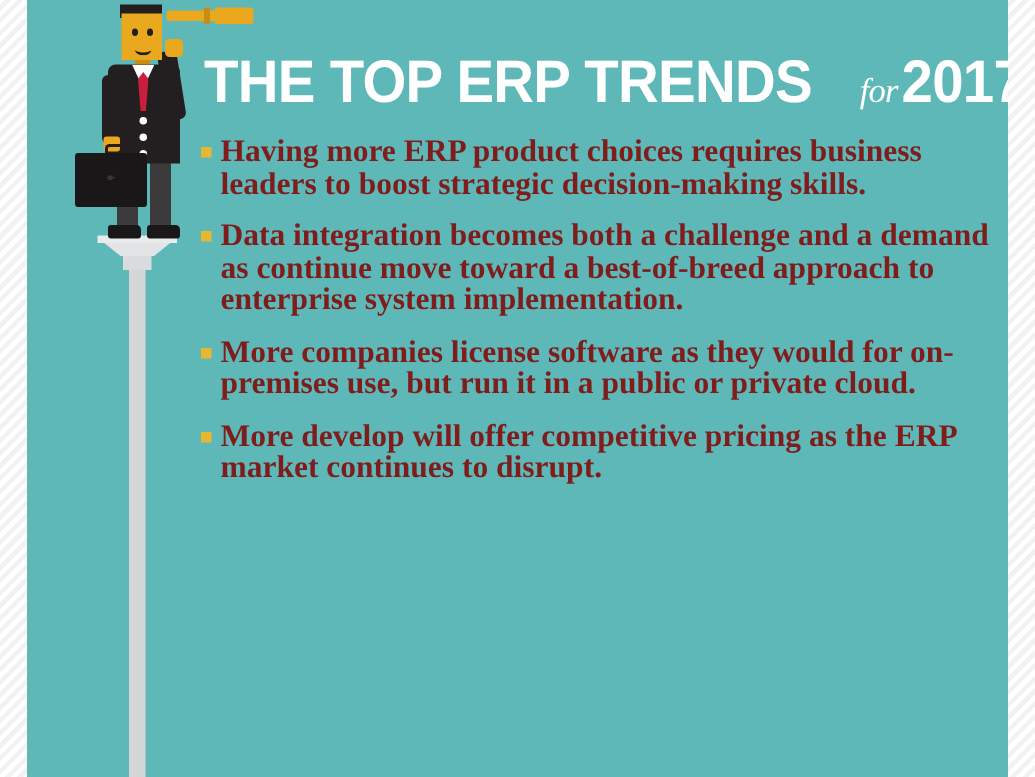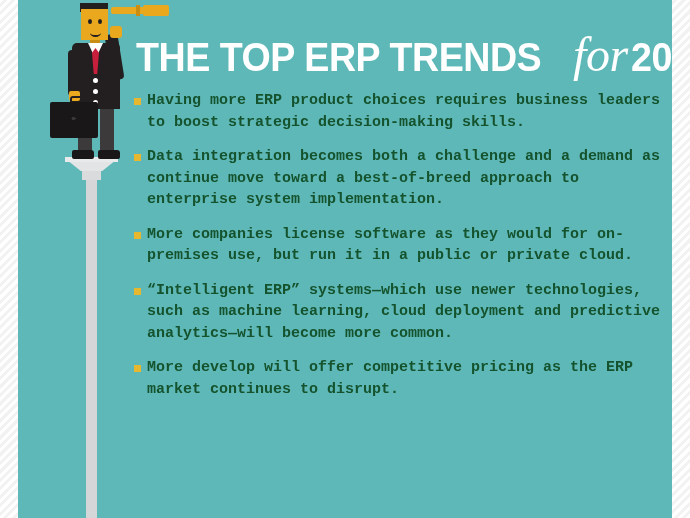--- a/index.html
+++ b/index.html
@@ -306,21 +306,21 @@
     font-family: "Liberation Sans Narrow", "Liberation Sans", sans-serif;
     font-weight: bold;
     transform: scaleX(0.94);
     display: inline-block;
     transform-origin: left center;
   }
   #title .for {
     font-family: "Liberation Serif", serif;
     font-style: italic;
     font-weight: normal;
-    font-size: 48px;
+    font-size: 23px;
     padding: 0 3px 0 6px;
   }
   #title .year {
     font-family: "Liberation Sans Narrow", "Liberation Sans", sans-serif;
     font-weight: bold;
     transform: scaleX(0.94);
     display: inline-block;
     transform-origin: left center;
   }
 
@@ -339,23 +339,23 @@
   .bullet-marker {
     flex: 0 0 auto;
     width: 7px;
     height: 7px;
     background: #e8b730;
     margin-top: 8px;
     margin-right: 6px;
   }
   .bullet-text {
     flex: 1 1 auto;
-    color: #14532d;
-    font-family: Liberation Mono, monospace;
-    font-size: 15px;
+    color: #7f1d1d;
+    font-family: Liberation Serif, serif;
+    font-size: 21px;
     line-height: 21.5px;
     font-weight: bold;
   }
 </style>
 </head>
 <body>
 
 <div id="page">
 
   <div id="panel">
@@ -410,24 +410,20 @@
         <span class="bullet-marker"></span>
         <span class="bullet-text">Data integration becomes both a challenge and a demand as continue move toward a best-of-breed approach to enterprise system implementation.</span>
       </div>
 
       <div class="bullet-item">
         <span class="bullet-marker"></span>
         <span class="bullet-text">More companies license software as they would for on-premises use, but run it in a public or private cloud.</span>
       </div>
 
 
-      <div class="bullet-item">
-        <span class="bullet-marker"></span>
-        <span class="bullet-text">“Intelligent ERP” systems—which use newer technologies, such as machine learning, cloud deployment and predictive analytics—will become more common.</span>
-      </div>
 
       <div class="bullet-item">
         <span class="bullet-marker"></span>
         <span class="bullet-text">More develop will offer competitive pricing as the ERP market continues to disrupt.</span>
       </div>
 
 
     </div>
 
   </div>

